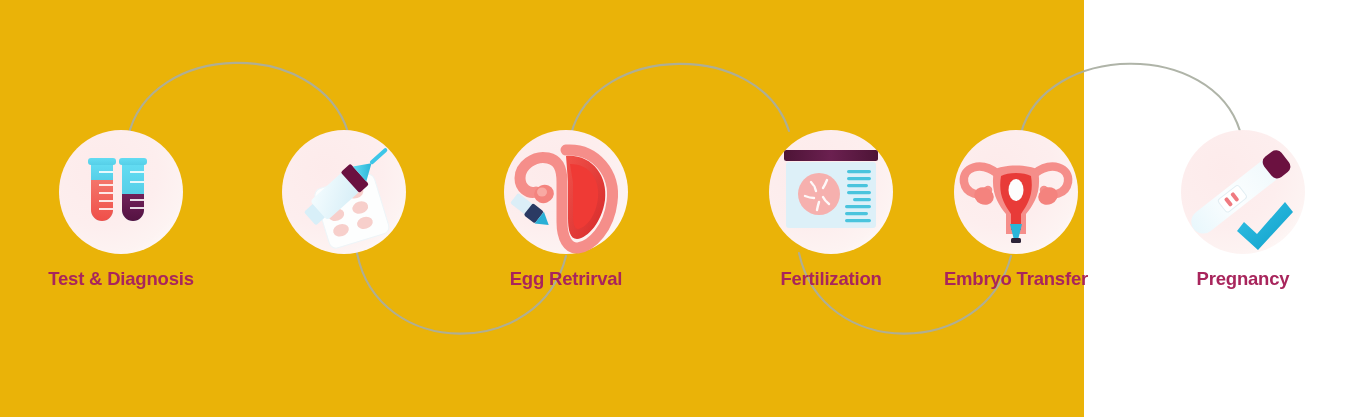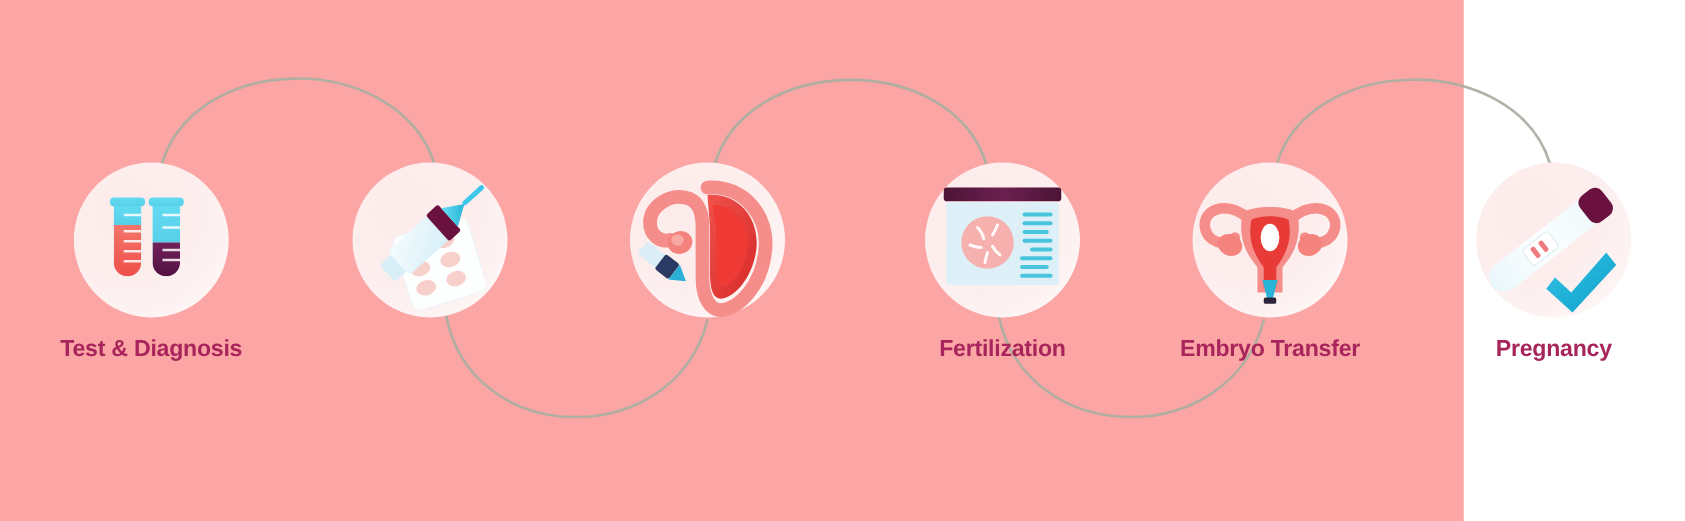--- a/index.html
+++ b/index.html
@@ -8,23 +8,23 @@
     background: #ffffff;
   }
   body {
     width: 1348px;
     height: 417px;
     font-family: "Liberation Sans", sans-serif;
     overflow: hidden;
   }
   #infographic {
     position: relative;
-    width: 1171px;
+    width: 1084px;
     height: 417px;
-    background: #fca5a5;
+    background: #eab308;
   }
   #arc-layer {
     position: absolute;
     left: 0;
     top: 0;
     width: 1348px;
     height: 417px;
     pointer-events: none;
   }
   .step {
@@ -184,23 +184,24 @@
         <ellipse cx="40" cy="64" rx="10" ry="9" fill="#f4837e" transform="rotate(-20 40 64)"></ellipse>
         <ellipse cx="38" cy="62" rx="5" ry="4.5" fill="#f8a9a3"></ellipse>
 
         <g transform="rotate(38 34 86)">
           <rect x="4" y="80" width="24" height="13" rx="2" fill="#cfeefa" opacity="0.75"></rect>
           <rect x="22" y="79" width="14" height="15" rx="2" fill="#2b3a63"></rect>
           <path d="M36,79 l12,7.5 -12,7.5 z" fill="#2aafd6"></path>
         </g>
       </svg>
     </div>
-  </div>
-
-  <div class="step" style="left:702px; top:130px;">
+    <div class="step-label">Egg Retrirval</div>
+  </div>
+
+  <div class="step" style="left:731px; top:130px;">
     <div class="step-circle">
       <svg class="art" viewBox="0 0 124 124" xmlns="http://www.w3.org/2000/svg">
         <defs>
           <linearGradient id="g4hdr" x1="0" y1="0" x2="1" y2="0">
             <stop offset="0" stop-color="#4d1436"></stop>
               <stop offset="0.5" stop-color="#6b2050"></stop>
               <stop offset="1" stop-color="#4d1436"></stop>
           </linearGradient>
         </defs>
         <rect x="15" y="20" width="94" height="11" rx="2.5" fill="url(#g4hdr)"></rect>

